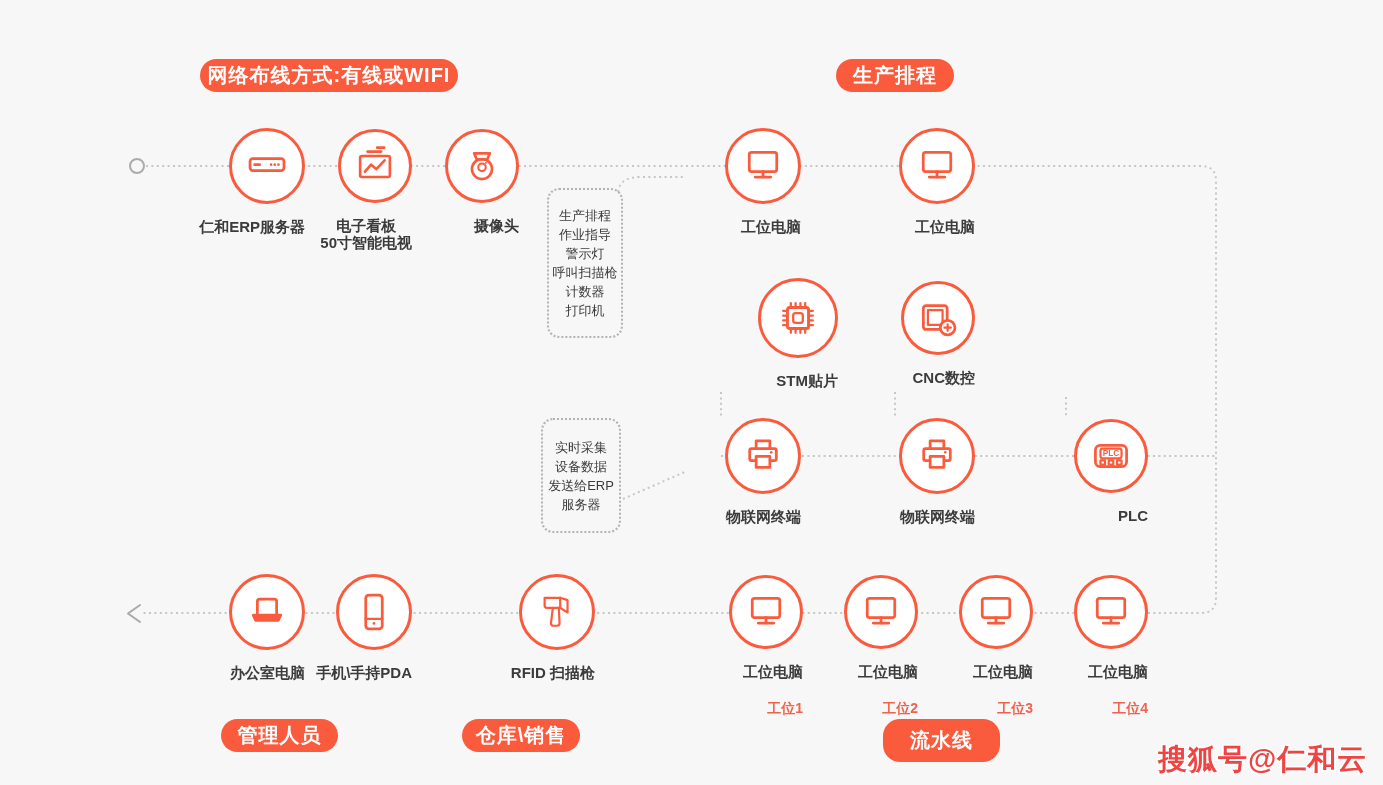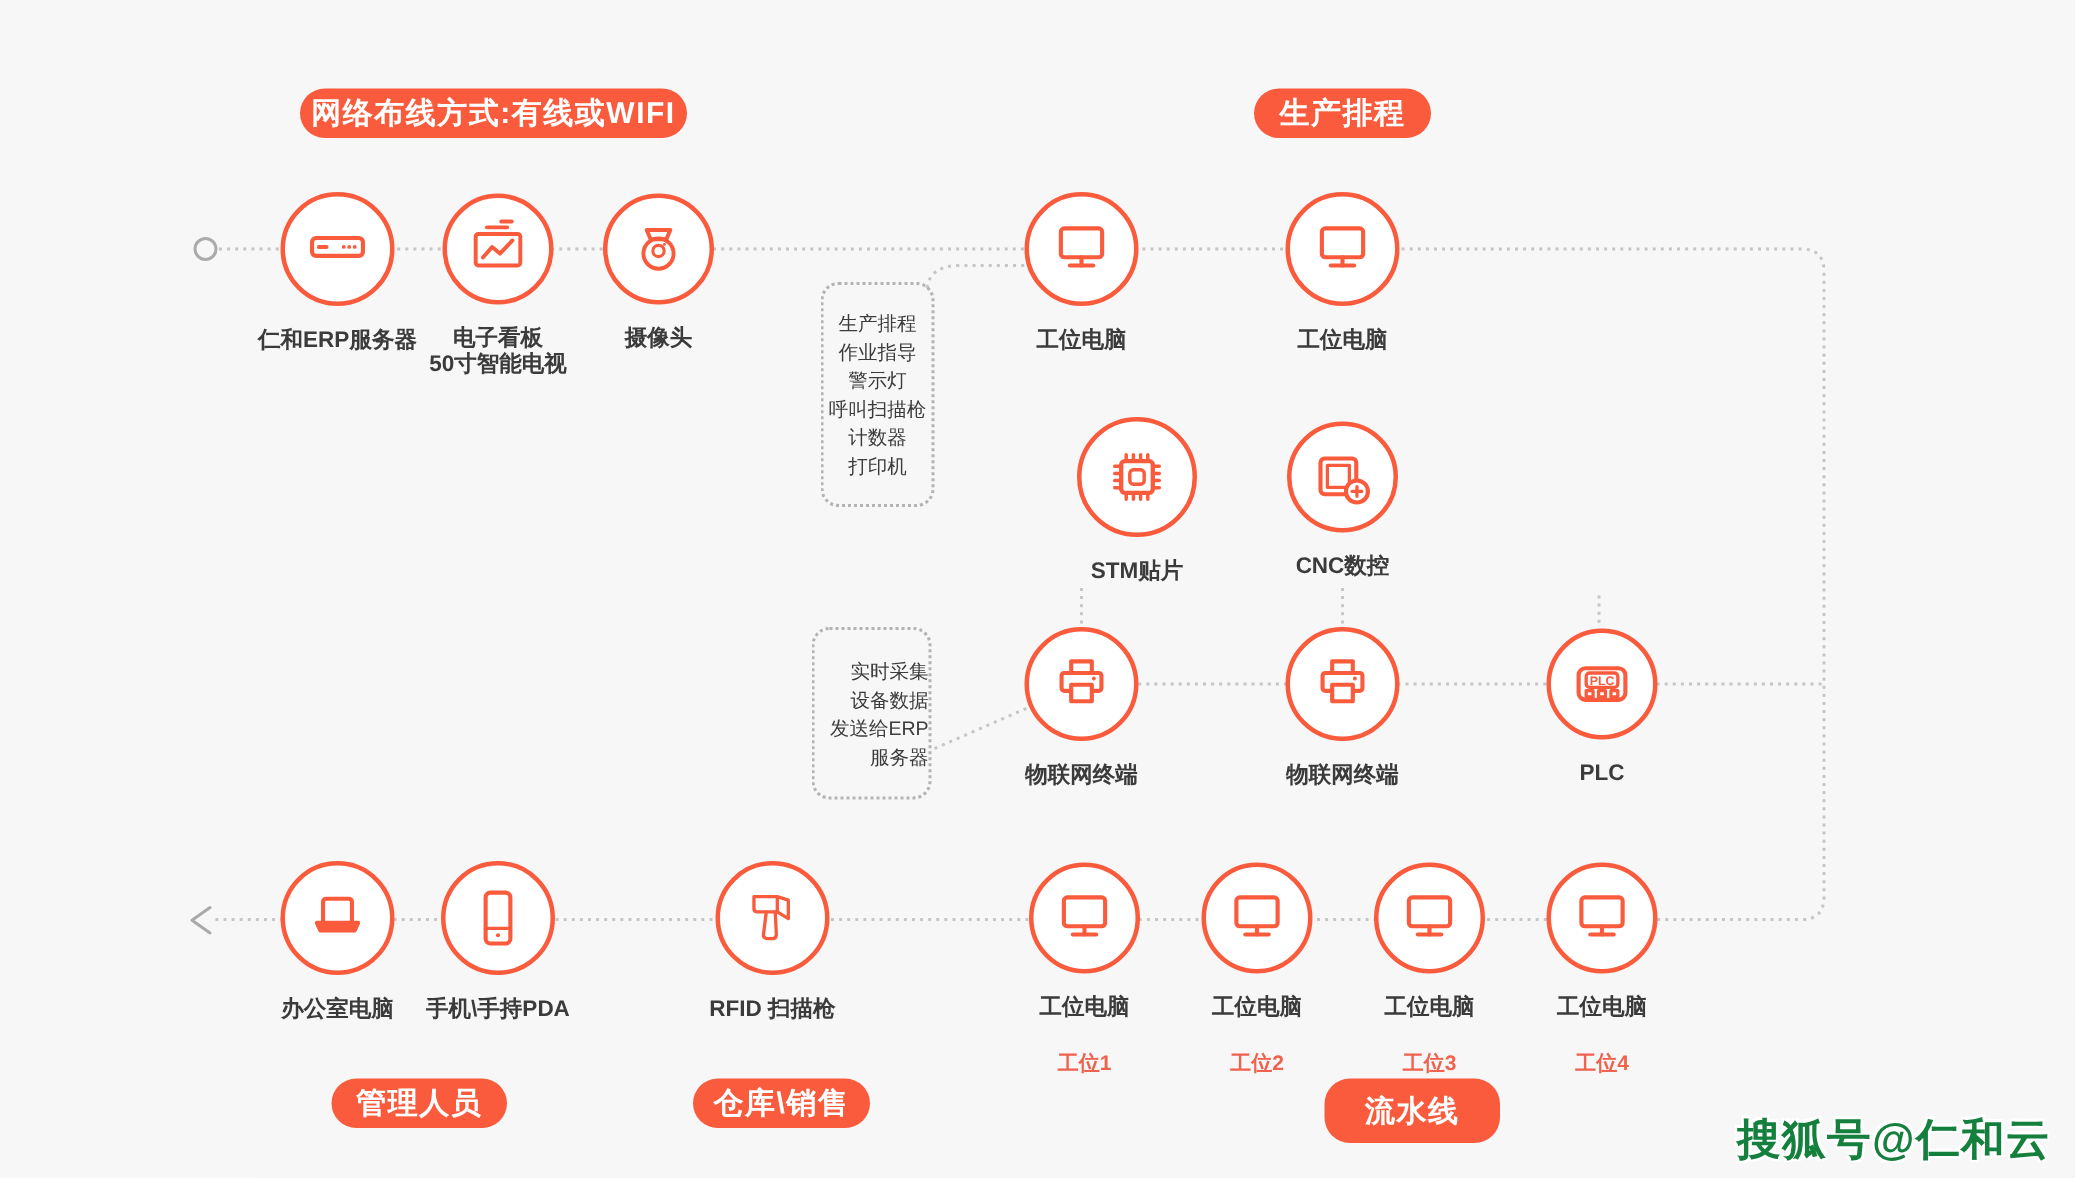--- a/index.html
+++ b/index.html
@@ -13,21 +13,21 @@
   body{background:#e9e9e9;font-family:"Liberation Sans","DejaVu Sans",sans-serif;}
   #stage{position:relative;width:1383px;height:785px;background:var(--bg);overflow:hidden;}
 
   
   #wires{position:absolute;left:0;top:0;z-index:0;}
   .wire{fill:none;stroke:var(--line);stroke-width:2;stroke-dasharray:2 3.4;}
   .ring{fill:var(--bg);stroke:#ababab;stroke-width:2;}
   .chev{fill:none;stroke:#a9a9a9;stroke-width:2;stroke-linecap:round;stroke-linejoin:round;}
 
   
-  .node{position:absolute;width:160px;display:flex;flex-direction:column;align-items:center;z-index:2;}
+  .node{position:absolute;width:160px;display:flex;flex-direction:column;align-items:flex-end;z-index:2;}
   .circle{background:#fff;border:3px solid var(--accent);border-radius:50%;
           display:flex;align-items:center;justify-content:center;box-sizing:border-box;}
   .c76{width:76px;height:76px;}
   .c80{width:80px;height:80px;}
   .c74{width:74px;height:74px;}
   .nlabel{margin-top:14px;font-size:15px;font-weight:700;color:var(--label);
           text-align:center;line-height:17px;white-space:nowrap;}
   .sublabel{margin-top:20px;font-size:14px;font-weight:700;color:var(--sub);white-space:nowrap;}
 
   
@@ -47,21 +47,21 @@
          font-weight:700;letter-spacing:1px;z-index:3;white-space:nowrap;}
 
   
   .callout{position:absolute;border:2px dotted #b3b3b3;border-radius:12px;box-sizing:border-box;
            display:flex;flex-direction:column;justify-content:center;align-items:center;
            font-size:13px;font-weight:400;color:var(--label);line-height:19px;z-index:2;
            text-align:center;}
   .callout div{white-space:nowrap;}
 
   
-  .watermark{position:absolute;z-index:5;font-size:29px;font-weight:900;color:#15803d;
+  .watermark{position:absolute;z-index:5;font-size:29px;font-weight:900;color:#ef4444;
     letter-spacing:1px;white-space:nowrap;
     text-shadow:-1.5px -1.5px 0 #fff,1.5px -1.5px 0 #fff,-1.5px 1.5px 0 #fff,1.5px 1.5px 0 #fff;}
 </style>
 </head>
 <body>
 
 <div id="stage">
 
   <svg id="wires" width="1383" height="785">
     <path class="wire" d="M146 166 H1201 Q1216 166 1216 181 V598 Q1216 613 1201 613 H142"></path>
@@ -286,21 +286,21 @@
 
   <div class="callout" style="left:547px;top:188px;width:76px;height:150px;">
     <div>生产排程</div>
     <div>作业指导</div>
     <div>警示灯</div>
     <div>呼叫扫描枪</div>
     <div>计数器</div>
     <div>打印机</div>
   </div>
 
-  <div class="callout" style="left:541px;top:418px;width:80px;height:115px;align-items:flex-end;">
+  <div class="callout" style="left:541px;top:418px;width:80px;height:115px;">
     <div>实时采集</div>
     <div>设备数据</div>
     <div>发送给ERP</div>
     <div>服务器</div>
   </div>
 
 
   <div class="badge" style="left:221px;top:719px;width:117px;height:33px;">管理人员</div>
   <div class="badge" style="left:462px;top:719px;width:118px;height:33px;">仓库\销售</div>
   <div class="badge" style="left:883px;top:719px;width:117px;height:43px;">流水线</div>

